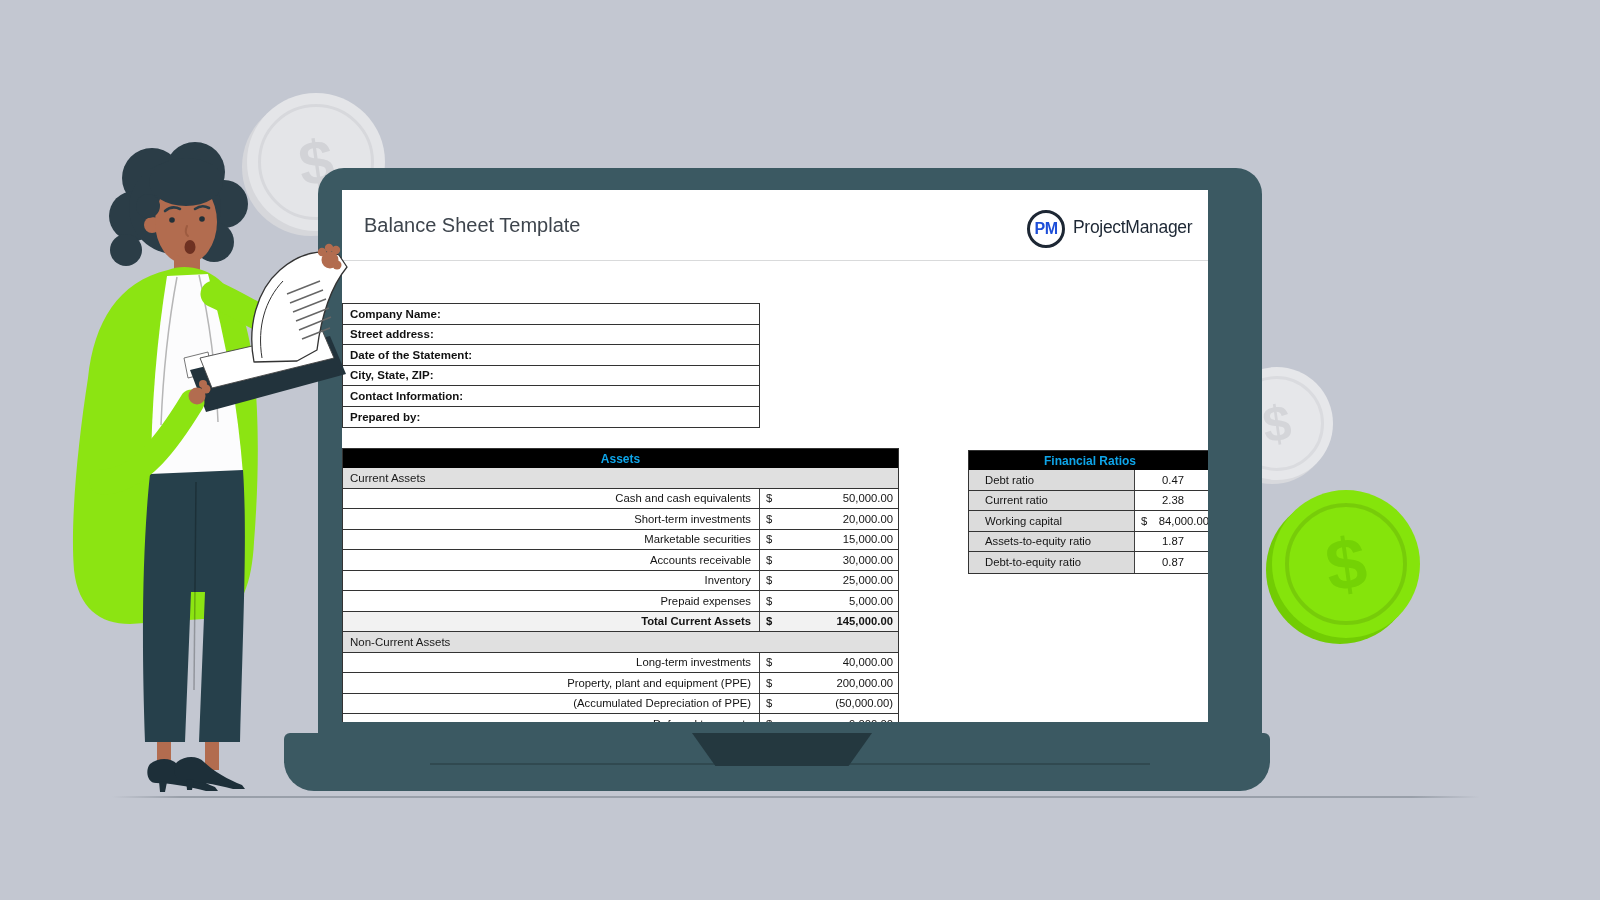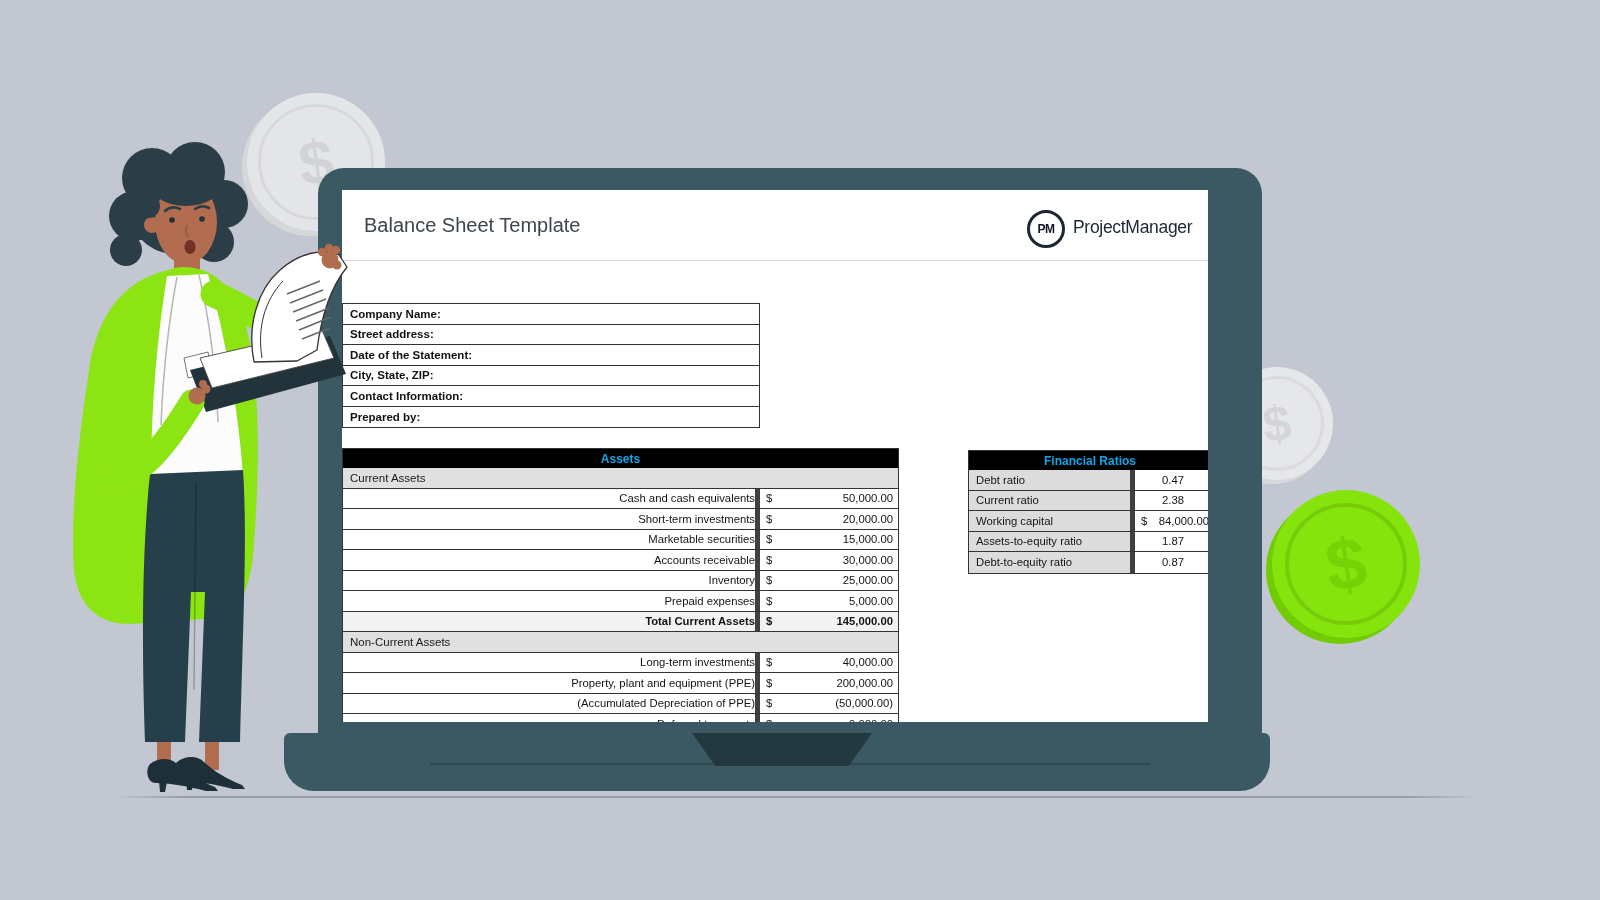--- a/index.html
+++ b/index.html
@@ -48,47 +48,47 @@
   .screen-content { position:absolute; left:24px; top:22px; width:866px; height:532px; background:#ffffff; overflow:hidden; }
   .laptop-base { position:absolute; left:284px; top:733px; width:986px; height:58px; background:#3b5962;
     border-radius:6px 6px 30px 30px; z-index:3; }
   .base-line { position:absolute; left:146px; top:30px; width:720px; height:2px; background:rgba(0,0,0,0.18); }
   .base-notch { position:absolute; left:408px; top:0; width:180px; height:33px; background:#24383f;
     clip-path:polygon(0 0, 100% 0, 87% 100%, 13% 100%); }
 
   
   .sheet-title { position:absolute; left:22px; top:24px; font-size:20px; color:#3e454d; }
   .logo-circle { position:absolute; left:685px; top:20px; width:38px; height:38px; border:3px solid #1d2734; border-radius:50%;
-    display:flex; align-items:center; justify-content:center; font-weight:bold; font-size:12px; color:#0f172a; letter-spacing:-0.5px; }
+    display:flex; align-items:center; justify-content:center; font-weight:bold; font-size:16px; color:#1d4ed8; letter-spacing:-0.5px; }
   .logo-word { position:absolute; left:731px; top:27px; font-size:17.5px; font-weight:normal; color:#1d2734; letter-spacing:-0.3px; }
   .header-divider { position:absolute; left:0; top:70px; width:866px; height:1px; background:#d9dadb; }
 
   
   .info-table { position:absolute; left:0; top:113px; width:418px; border:1px solid #333; }
   .info-row { height:20.5px; border-bottom:1px solid #333; display:flex; align-items:center; padding-left:7px;
     font-size:11.5px; font-weight:bold; color:#111; }
   .info-row:last-child { border-bottom:none; }
 
   
   .assets-table { position:absolute; left:0; top:258px; width:557px; border:1px solid #333; border-top:none; }
   .t-header { height:20px; background:#000; color:#0ea5e9; font-weight:bold; font-size:12px;
     display:flex; align-items:center; justify-content:center; border-top:1px solid #333; }
   .t-section { height:20.5px; background:#e0e0e0; display:flex; align-items:center; padding-left:7px;
     font-size:11.5px; color:#1a1a1a; border-bottom:1px solid #333;text-align:right; }
   .t-row { height:20.5px; display:flex; border-bottom:1px solid #333; font-size:11.3px; color:#141414; }
   .t-row:last-child { border-bottom:none; }
-  .t-label { flex:0 0 417px; border-right:5px solid #404040; display:flex; align-items:center; justify-content:flex-end; }
+  .t-label { flex:0 0 417px; border-right:1px solid #404040; display:flex; align-items:center; justify-content:flex-end; padding-right:8px; }
   .t-money { flex:1; display:flex; align-items:center; justify-content:space-between; padding:0 5px 0 6px; }
   .t-total { background:#f2f2f2; font-weight:bold; }
 
   
   .ratios-table { position:absolute; left:626px; top:260px; width:244px; border:1px solid #333; border-top:none; }
   .r-row { height:20.5px; display:flex; border-bottom:1px solid #333; font-size:11.3px; color:#141414; }
   .r-row:last-child { border-bottom:none; }
-  .r-label { flex:0 0 166px; background:#dcdcdc; border-right:5px solid #404040; display:flex; align-items:center; padding-left:7px; }
+  .r-label { flex:0 0 166px; background:#dcdcdc; border-right:1px solid #404040; display:flex; align-items:center; padding-left:16px; }
   .r-value { flex:1; display:flex; align-items:center; justify-content:center; }
   .r-value.money { justify-content:space-between; padding:0 2px 0 6px; }
 
   .woman { position:absolute; left:0; top:130px; z-index:5; }
 </style>
 </head>
 <body>
 
 <div class="stage">
 

